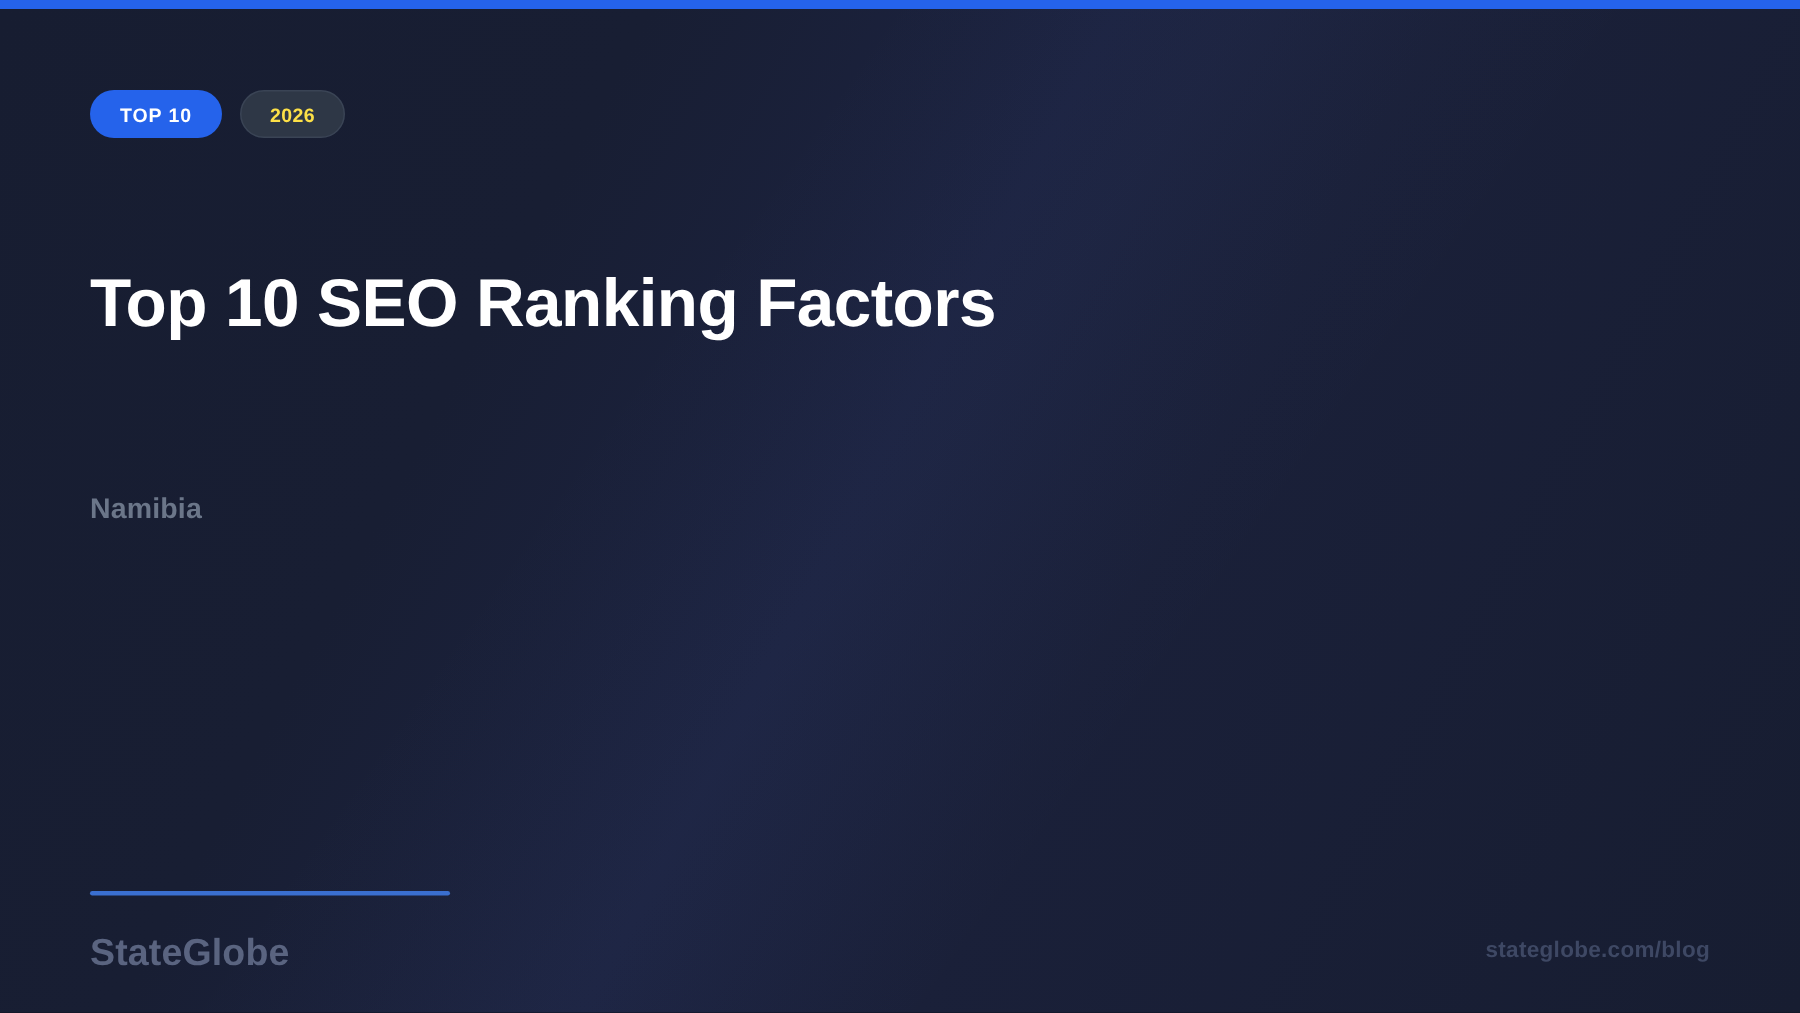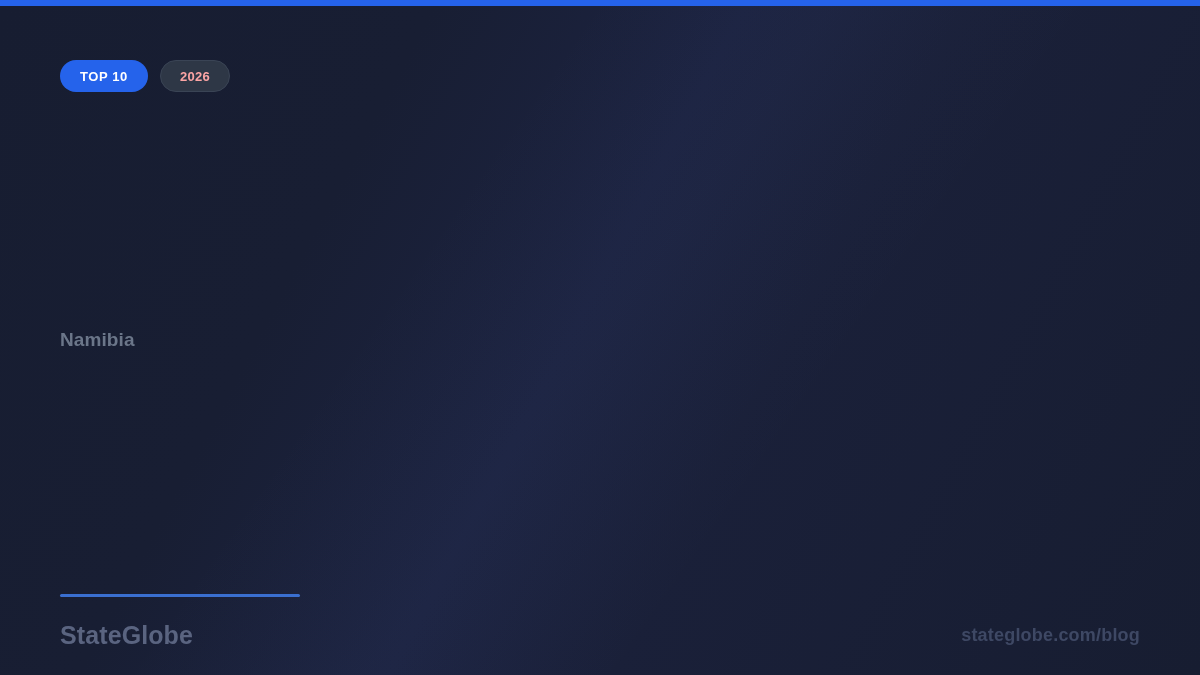--- a/index.html
+++ b/index.html
@@ -88,21 +88,21 @@
 
   .badge-primary {
     background: #2563eb;
     color: #ffffff;
     padding: 0 20px;
     text-transform: uppercase;
   }
 
   .badge-secondary {
     background: #2e3746;
-    color: #fca5a5;
+    color: #fde047;
     padding: 0 19px;
     border: 1px solid #3a4455;
     letter-spacing: 0.3px;
   }
 
   
   .headline {
     position: absolute;
     top: 176px;
     left: 60px;
@@ -152,40 +152,41 @@
     font-weight: bold;
     letter-spacing: 0.1px;
   }
 
   .site-url {
     position: absolute;
     right: 60px;
     top: 625px;
     margin: 0;
     color: #3e4864;
-    font-size: 18px;
+    font-size: 15px;
     font-weight: bold;
     letter-spacing: 0.2px;
   }
 </style>
 </head>
 <body>
 
 <div class="card">
 
   <div class="accent-bar"></div>
 
   <div class="content">
 
     <div class="badge-row">
       <span class="badge badge-primary">TOP 10</span>
       <span class="badge badge-secondary">2026</span>
     </div>
 
     <h1 class="headline">
+      <span class="headline-line">Top 10 SEO Ranking Factors</span>
     </h1>
 
     <p class="subtitle">Namibia</p>
 
     <div class="footer-divider"></div>
 
     <p class="brand">StateGlobe</p>
 
     <p class="site-url">stateglobe.com/blog</p>
 

